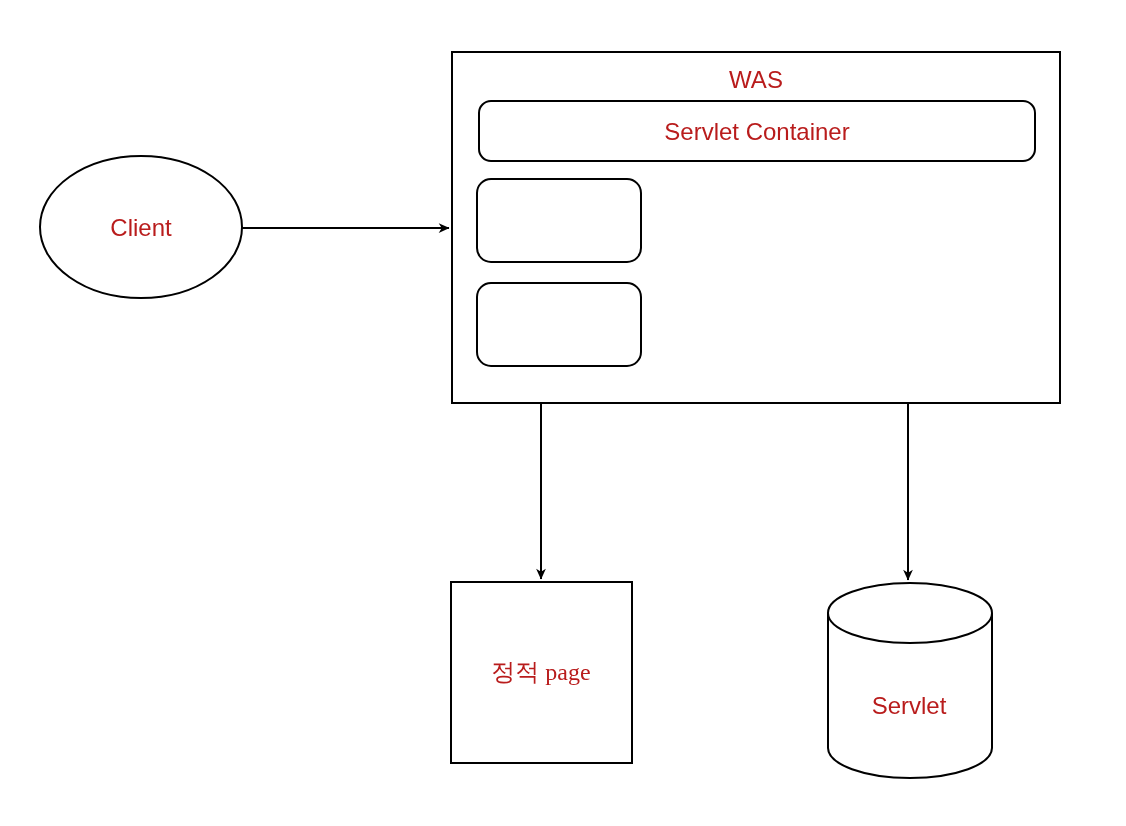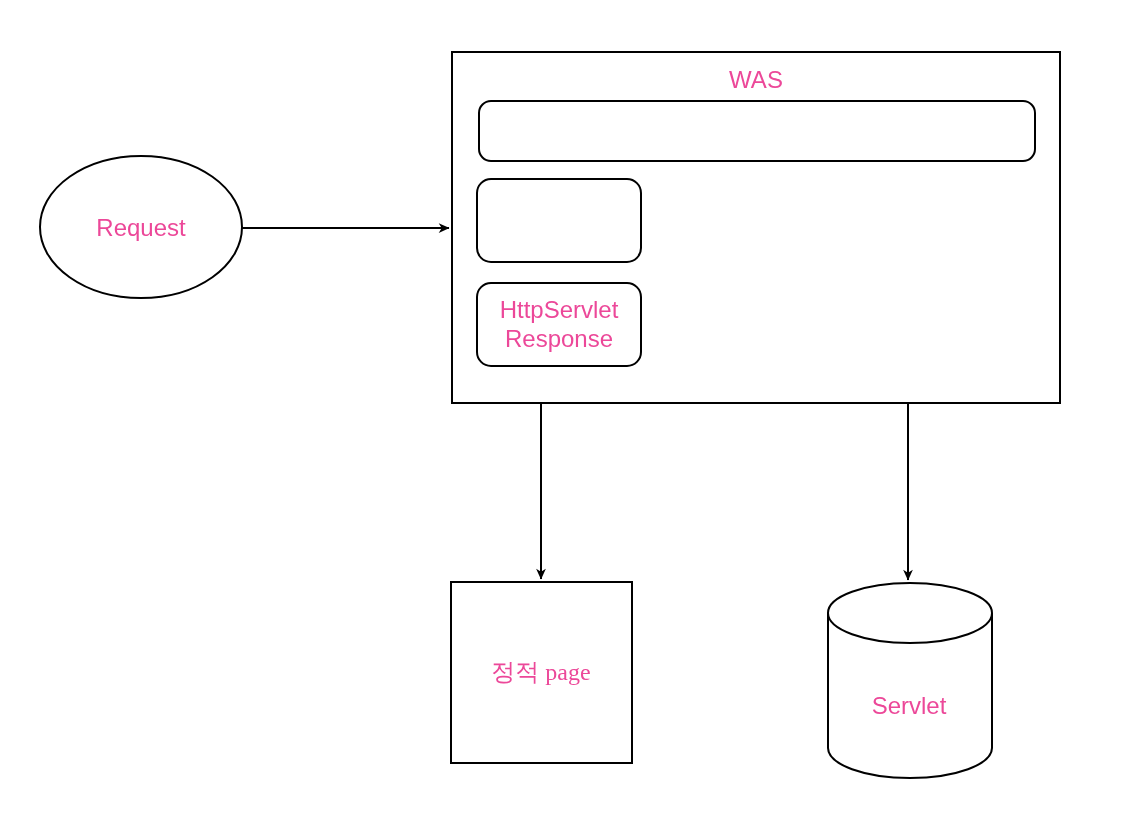--- a/index.html
+++ b/index.html
@@ -32,21 +32,21 @@
     stroke: #000000;
     stroke-width: 2;
     fill: none;
   }
   .node-label {
     position: absolute;
     transform: translate(-50%, -50%);
     text-align: center;
     font-size: 24px;
     line-height: 1.2;
-    color: #ec4899;
+    color: #b91c1c;
     white-space: nowrap;
     user-select: none;
   }
   .node-label.wrap {
     white-space: normal;
     width: 156px;
   }
 </style>
 </head>
 <body>
@@ -75,25 +75,25 @@
     <g>
       <path class="shape" d="M 828 613 L 828 748 A 82 30 0 0 0 992 748 L 992 613"></path>
       <ellipse class="shape" cx="910" cy="613" rx="82" ry="30"></ellipse>
     </g>
 
     <line class="edge" x1="242" y1="228" x2="449" y2="228" marker-end="url(#arrowhead)"></line>
     <line class="edge" x1="541" y1="403" x2="541" y2="579" marker-end="url(#arrowhead)"></line>
     <line class="edge" x1="908" y1="403" x2="908" y2="580" marker-end="url(#arrowhead)"></line>
   </svg>
 
-  <div class="node-label" style="left:141px; top:228px;">Request</div>
+  <div class="node-label" style="left:141px; top:228px;">Client</div>
 
   <div class="node-label" style="left:756px; top:80px;">WAS</div>
 
+  <div class="node-label" style="left:757px; top:132px;">Servlet Container</div>
 
 
-  <div class="node-label wrap" style="left:559px; top:325px;">HttpServlet Response</div>
 
   <div class="node-label" style="left:541px; top:672px;font-family:Liberation Serif, serif;">정적 page</div>
 
   <div class="node-label" style="left:909px; top:706px;">Servlet</div>
 
 </div>
 
 </body></html>

